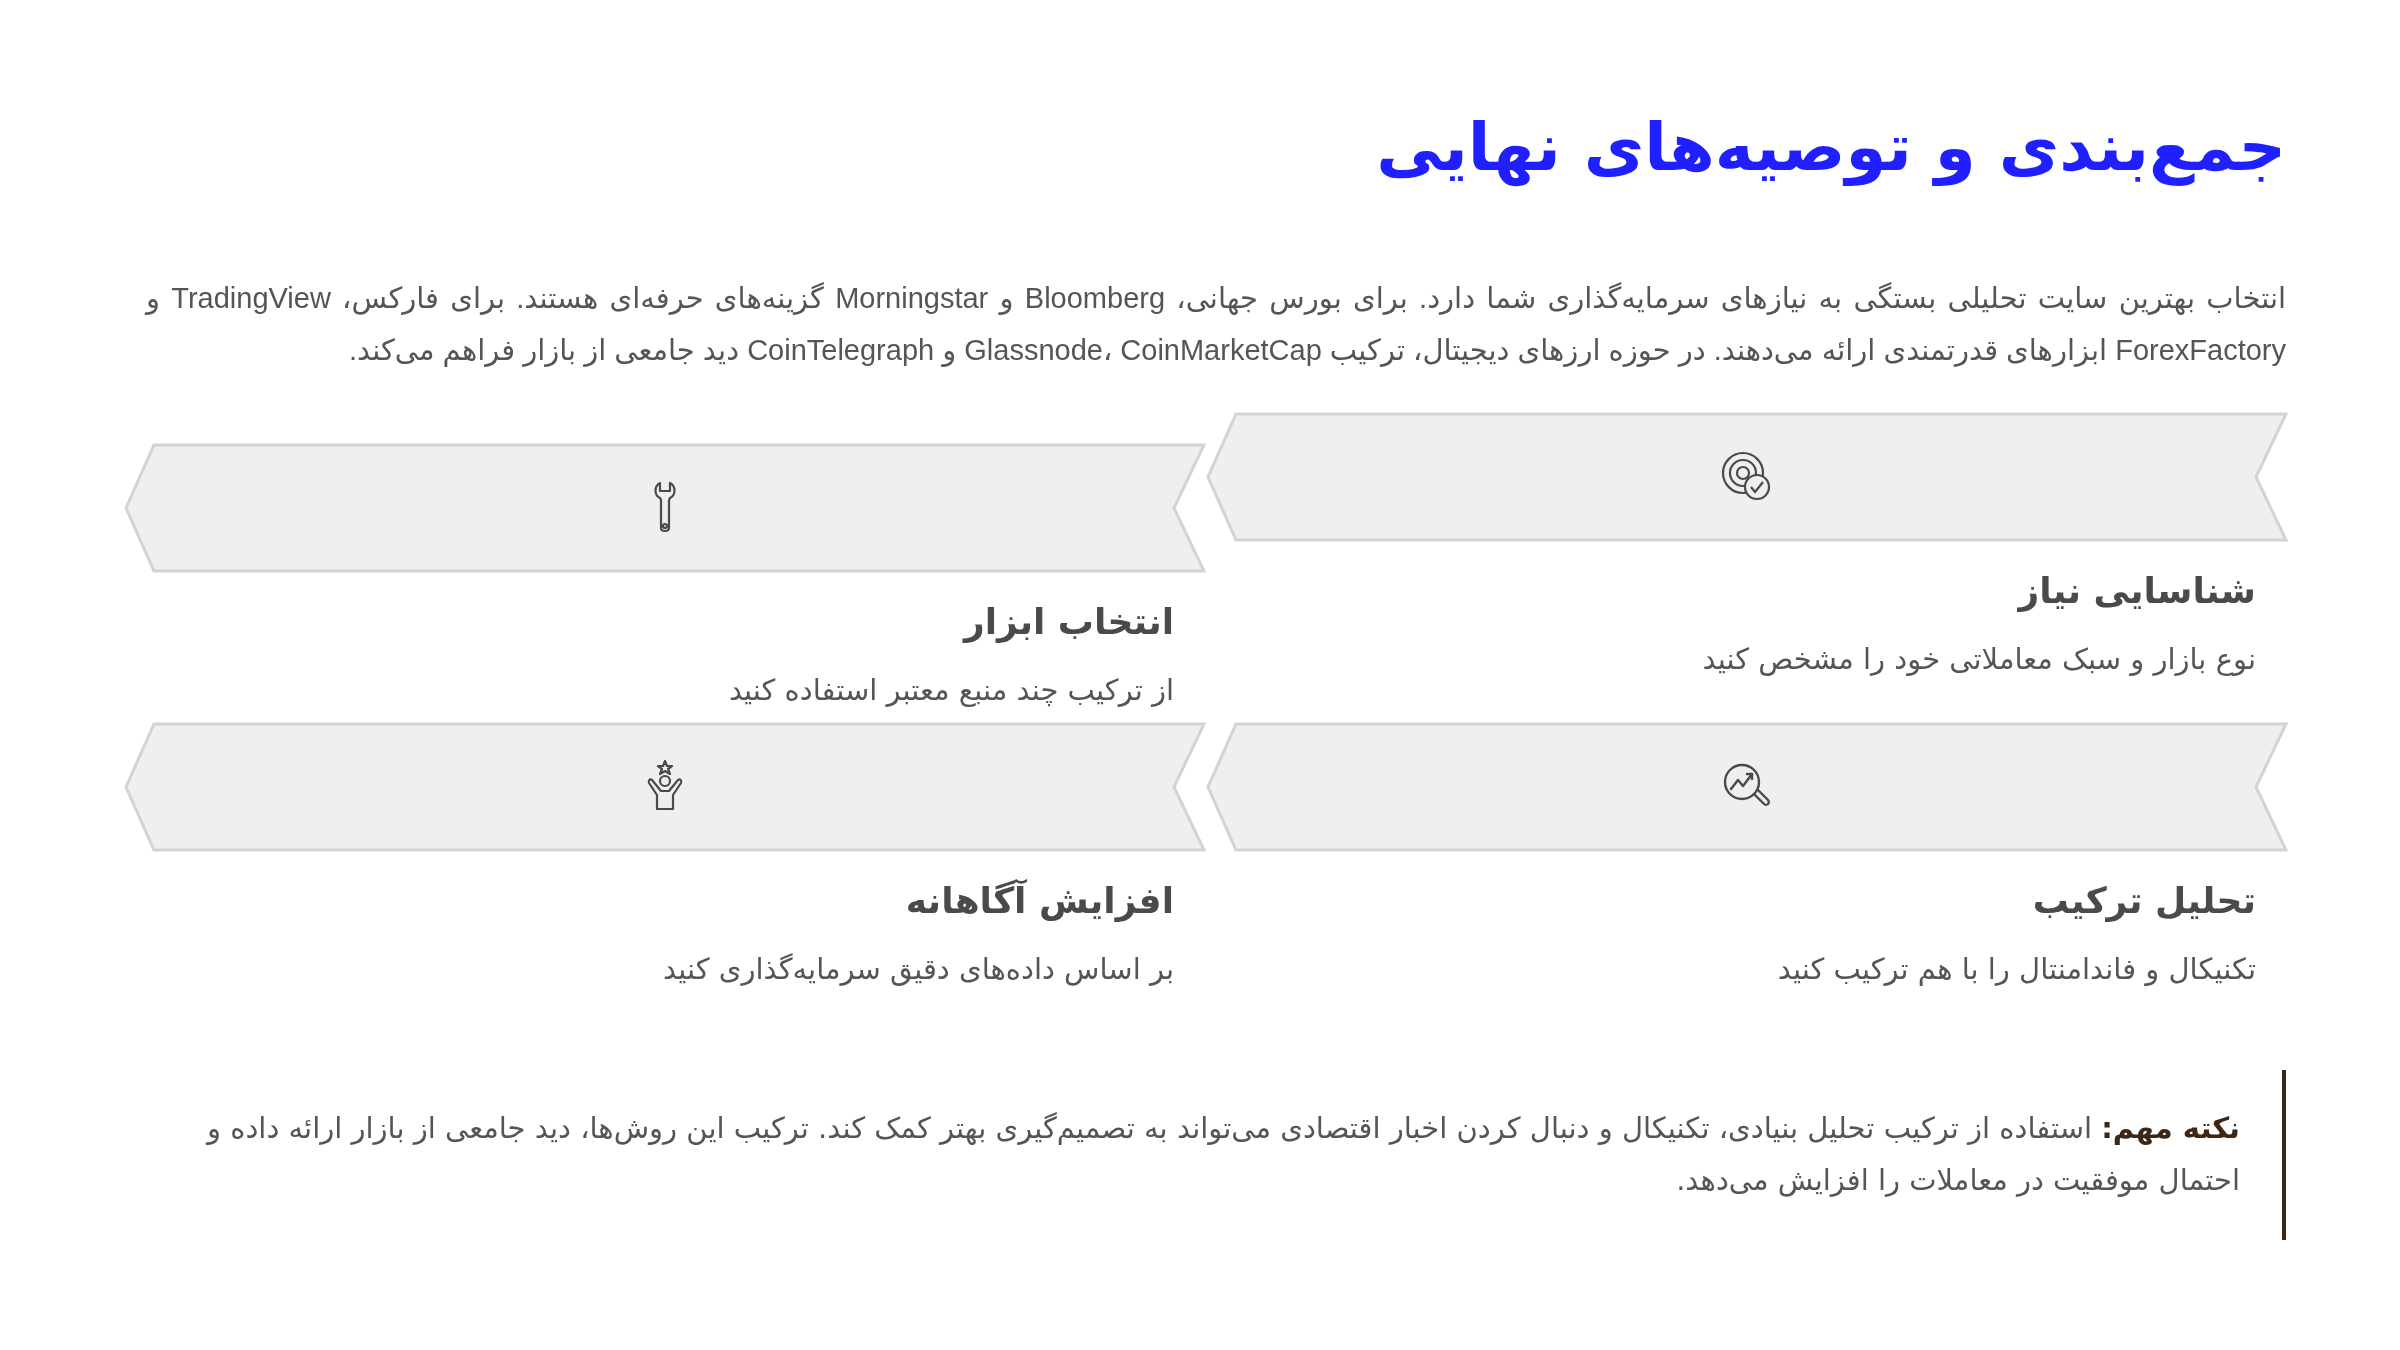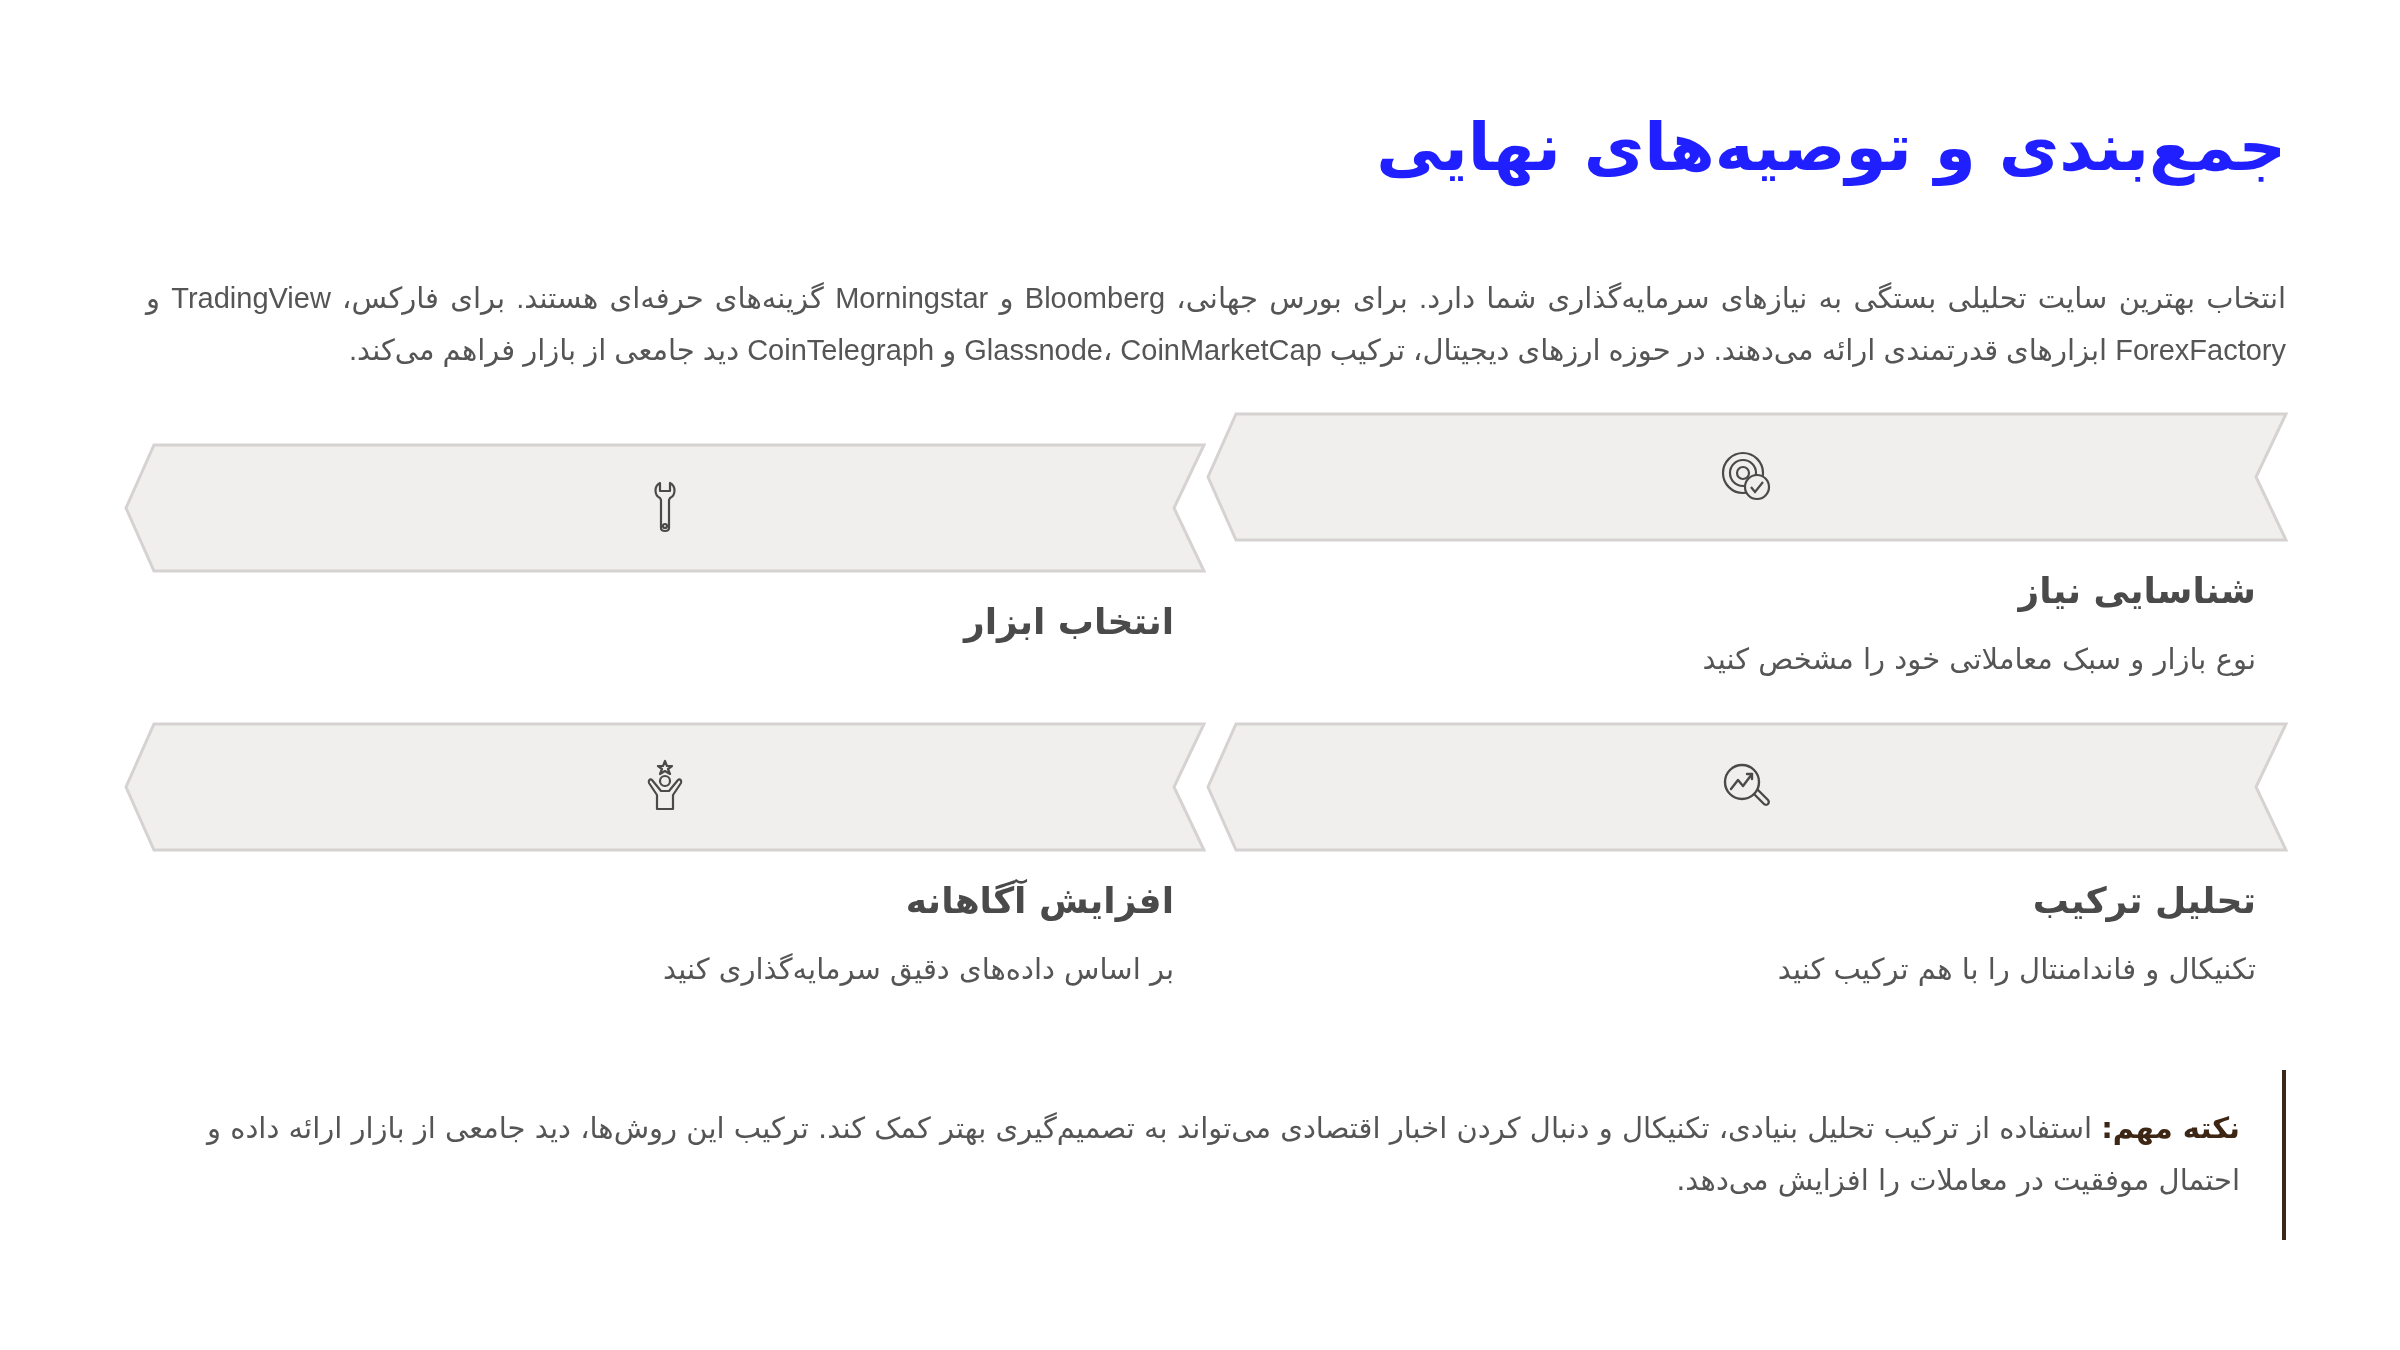--- a/index.html
+++ b/index.html
@@ -137,20 +137,21 @@
       <polygon points="30,2 1080,2 1050,65 1080,128 30,128 2,65" fill="#f1eeee" stroke="#d6d2d2" stroke-width="3"></polygon>
     </svg>
     <svg class="icon" viewBox="0 0 56 56">
       <g fill="none" stroke="#4a4a4a" stroke-width="2.2" stroke-linejoin="round">
         <path d="M23,3 C17,6 17,15 23,18 L24,20 L24,48 C24,52 32,52 32,48 L32,20 L33,18 C39,15 39,6 33,3 L33,11 L23,11 Z"></path>
         <circle cx="28" cy="46" r="2"></circle>
       </g>
     </svg>
   </div>
   <h3 class="card-title">انتخاب ابزار</h3>
+  <p class="card-desc">از ترکیب چند منبع معتبر استفاده کنید</p>
 </div>
 
 <div class="card" style="left:1206px; top:722px;">
   <div class="chevron">
     <svg class="shape" width="1082" height="130" viewBox="0 0 1082 130">
       <polygon points="30,2 1080,2 1050,65 1080,128 30,128 2,65" fill="#f1eeee" stroke="#d6d2d2" stroke-width="3"></polygon>
     </svg>
     <svg class="icon" viewBox="0 0 56 56">
       <g fill="none" stroke="#4a4a4a" stroke-width="2.4" stroke-linecap="round" stroke-linejoin="round">
         <circle cx="23" cy="23" r="17"></circle>

